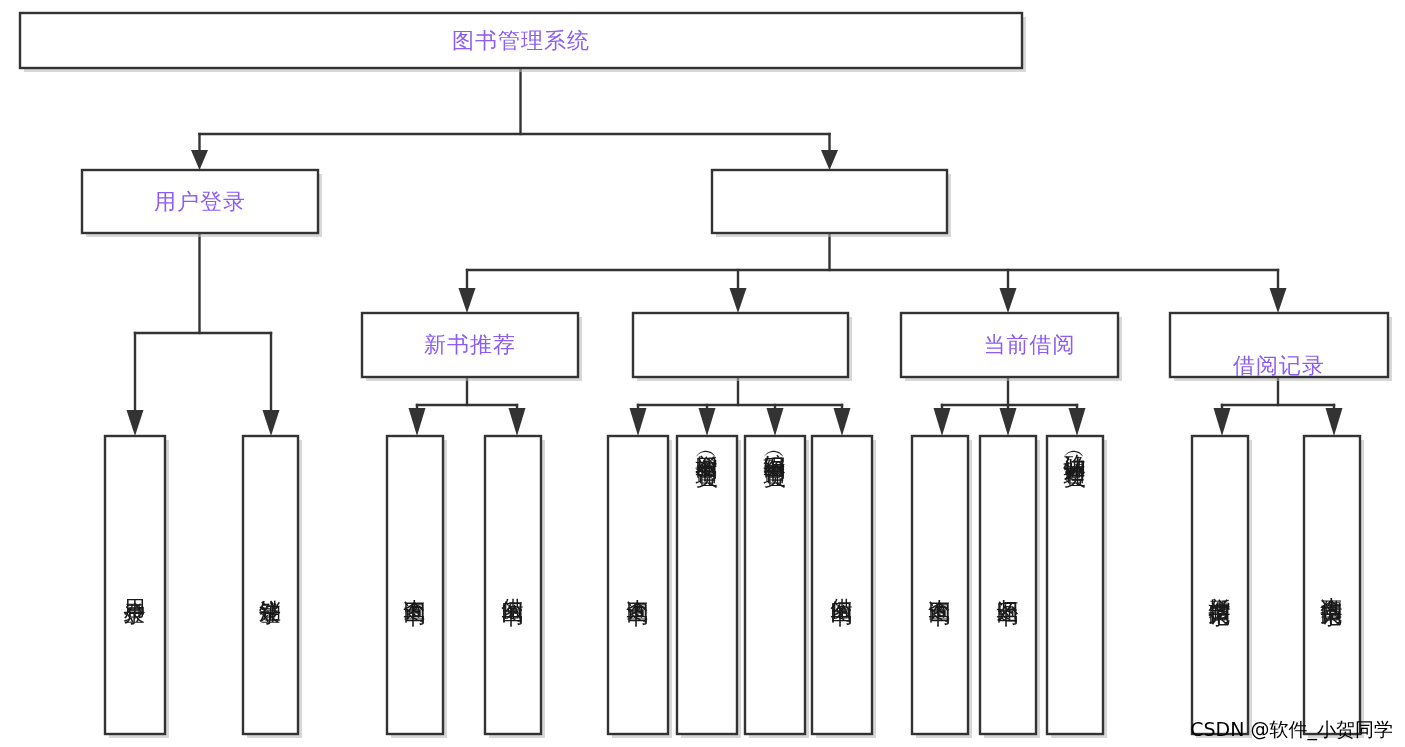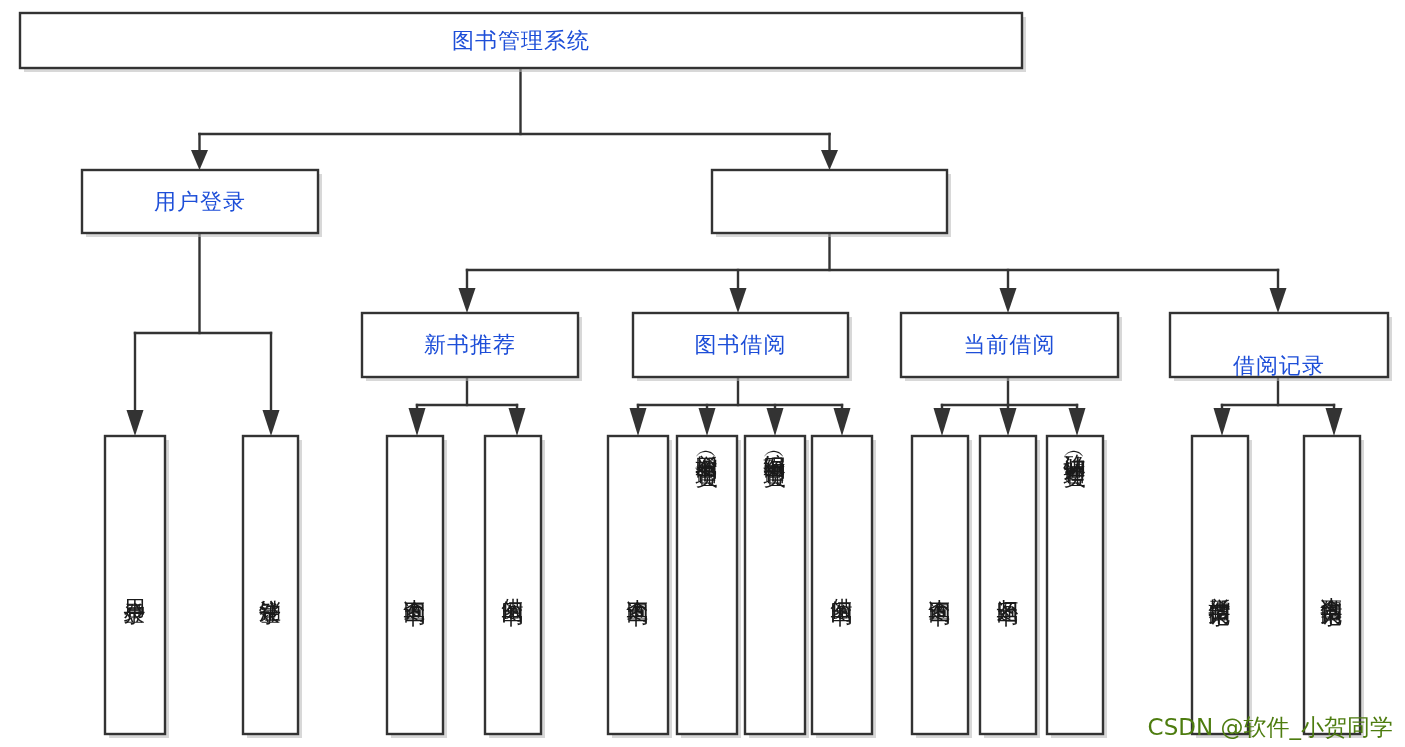--- a/index.html
+++ b/index.html
@@ -62,31 +62,31 @@
   .htext-wrap {
     position: absolute;
     display: flex;
     align-items: center;
     justify-content: center;
     pointer-events: none;
   }
   .htext {
     font-family: "DejaVu Sans", "Liberation Sans", sans-serif;
     font-size: 22px;
-    color: #1d4ed8;
+    color: #8b5cf6;
     white-space: nowrap;
     letter-spacing: 1px;
   }
   #watermark {
     position: absolute;
     right: 12px;
     bottom: 4px;
     font-family: "DejaVu Sans", "Liberation Sans", sans-serif;
-    font-size: 23px;
-    color: #4d7c0f;
+    font-size: 19px;
+    color: #000000;
     white-space: nowrap;
     pointer-events: none;
   }
 </style>
 </head>
 <body>
 
 <div id="stage">
 
   <svg id="diagram" viewBox="0 0 1405 747">
@@ -213,25 +213,22 @@
 
   <div class="htext-wrap" style="left:82px; top:170px; width:236px; height:63px;">
     <span class="htext">用户登录</span>
   </div>
 
 
   <div class="htext-wrap" style="left:362px; top:313px; width:216px; height:64px;">
     <span class="htext">新书推荐</span>
   </div>
 
-  <div class="htext-wrap" style="left:633px; top:313px; width:215px; height:64px;">
-    <span class="htext">图书借阅</span>
-  </div>
-
-  <div class="htext-wrap" style="left:901px; top:313px; width:217px; height:64px;">
+
+  <div class="htext-wrap" style="left:901px; top:313px; width:217px; height:64px;padding-left:20px;">
     <span class="htext">当前借阅</span>
   </div>
 
   <div class="htext-wrap" style="left:1170px; top:313px; width:218px; height:64px;margin-top:21px;">
     <span class="htext">借阅记录</span>
   </div>
 
   <div class="vtext-wrap" style="left:105px; top:436px; width:60px; height:298px;">
     <span class="vtext">用户登录</span>
   </div>

